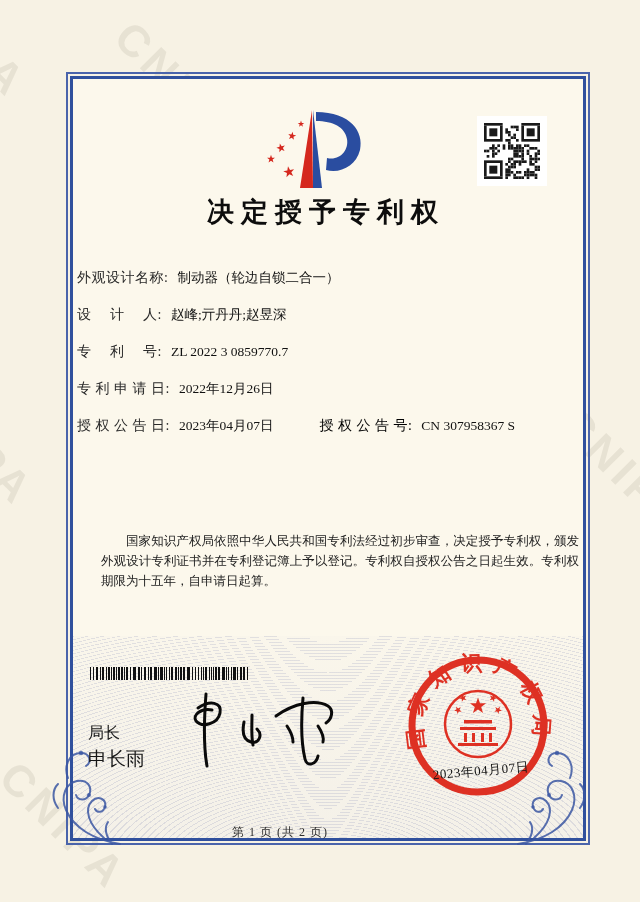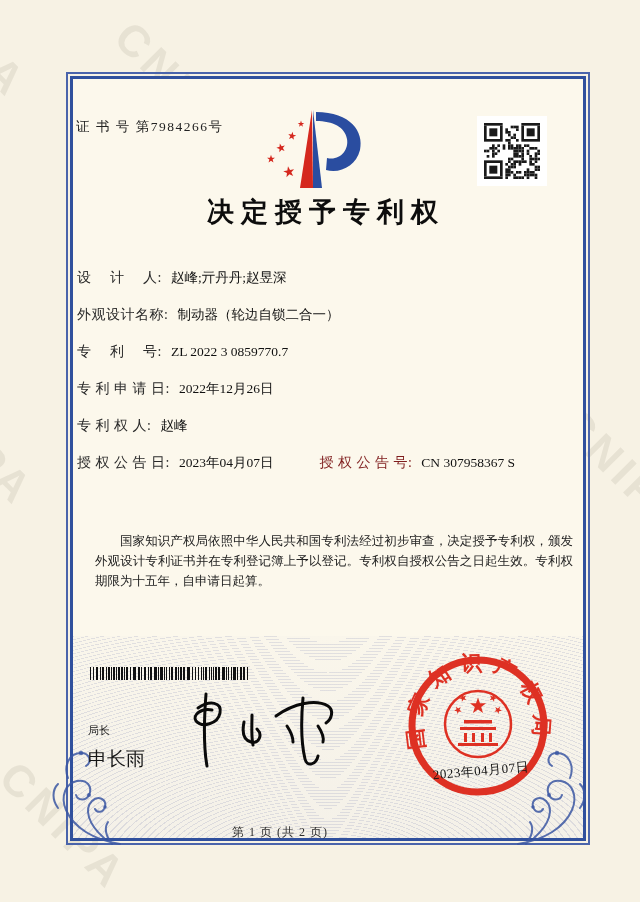--- a/index.html
+++ b/index.html
@@ -62,31 +62,31 @@
   .page-title{
     position:absolute;left:66px;top:194px;width:520px;
     text-align:center;font-size:27px;font-weight:700;letter-spacing:7px;
     color:#0d0d0d;
   }
   
   .fields{position:absolute;left:77px;top:269px;width:500px;}
   .frow{height:37px;font-size:14px;white-space:nowrap;}
   .flabel{letter-spacing:0.5px;color:#2a2a2a;}
   .fvalue{margin-left:9px;font-size:13.5px;color:#111;}
-  .flabel2{margin-left:46px;letter-spacing:0.5px;color:#7f1d1d;}
-  
-  .paras{position:absolute;left:95px;top:531px;width:478px;}
+  .flabel2{margin-left:46px;letter-spacing:0.5px;color:#000000;}
+  
+  .paras{position:absolute;left:101px;top:531px;width:478px;}
   .paras p{
     margin:0 0 9px 0;text-indent:2em;text-align:justify;
     font-size:12.5px;line-height:20px;color:#222;
   }
   
   .barcode{position:absolute;left:90px;top:666px;}
   
-  .official-title{position:absolute;left:88px;top:723px;font-family:"Liberation Sans","DejaVu Sans",sans-serif;font-size:11px;color:#161616;}
+  .official-title{position:absolute;left:88px;top:723px;font-family:"Liberation Sans","DejaVu Sans",sans-serif;font-size:16px;color:#161616;}
   .official-name{position:absolute;left:88px;top:746px;font-family:"Liberation Sans","DejaVu Sans",sans-serif;font-size:19px;color:#161616;}
   .signature{position:absolute;left:170px;top:682px;}
   
   .seal{position:absolute;left:398px;top:646px;width:160px;height:160px;opacity:0.93;}
   .seal-date{
     position:absolute;left:416px;top:762px;width:130px;text-align:center;
     font-size:13px;color:#141414;transform:rotate(-5deg);letter-spacing:0.5px;
   }
   
   .page-info{
@@ -144,21 +144,20 @@
     <g fill="#3b57a3" opacity="0.8">
       <circle cx="35" cy="5" r="2.2"></circle>
         <circle cx="43" cy="47" r="2"></circle>
         <circle cx="59" cy="59" r="1.8"></circle>
     </g>
   </svg>
 </div>
 
 <div class="content">
 
-  <div class="cert-no">证 书 号 第7984266号</div>
 
   <div class="logo">
     <svg width="112" height="92" viewBox="0 0 112 92">
       <defs>
         <path id="st" d="M0,-10 L2.35,-3.24 L9.51,-3.09 L3.8,1.24 L5.88,8.09 L0,4 L-5.88,8.09 L-3.8,1.24 L-9.51,-3.09 L-2.35,-3.24 Z"></path>
       </defs>
       <path d="M60,8 C95,8 108,28 104,46 C100,62 84,70 70,66 L71,54 C84,57 93,46 91,35 C89,23 77,17 60,17 Z" fill="#2a4da0"></path>
       <polygon points="56,6 44,84 57,84" fill="#d5281e"></polygon>
       <polygon points="57,6 57,84 66,84" fill="#2a4da0"></polygon>
       <g fill="#d5281e">
@@ -306,33 +305,30 @@
         <rect x="0" y="15" width="1" height="5" fill="#1a1a1a"></rect>
         <rect x="6" y="15" width="1" height="5" fill="#1a1a1a"></rect>
         <rect x="2" y="16" width="3" height="3" fill="#1a1a1a"></rect>
       </svg>
   </div>
 
   <div class="page-title">决定授予专利权</div>
 
   <div class="fields">
     <div class="frow">
-      <span class="flabel">设　 计　 人:</span><span class="fvalue">赵峰;亓丹丹;赵昱深</span>
+      <span class="flabel">外观设计名称:</span><span class="fvalue">制动器（轮边自锁二合一）</span>
     </div>
     <div class="frow">
-      <span class="flabel">外观设计名称:</span><span class="fvalue">制动器（轮边自锁二合一）</span>
+      <span class="flabel">设　 计　 人:</span><span class="fvalue">赵峰;亓丹丹;赵昱深</span>
     </div>
     <div class="frow">
       <span class="flabel">专　 利　 号:</span><span class="fvalue">ZL 2022 3 0859770.7</span>
     </div>
     <div class="frow">
       <span class="flabel">专 利 申 请 日:</span><span class="fvalue">2022年12月26日</span>
-    </div>
-    <div class="frow">
-      <span class="flabel">专 利 权 人:</span><span class="fvalue">赵峰</span>
     </div>
     <div class="frow">
       <span class="flabel">授 权 公 告 日:</span><span class="fvalue">2023年04月07日</span><span class="flabel flabel2">授 权 公 告 号:</span><span class="fvalue">CN 307958367 S</span>
     </div>
   </div>
 
   <div class="paras">
     <p>国家知识产权局依照中华人民共和国专利法经过初步审查，决定授予专利权，颁发外观设计专利证书并在专利登记簿上予以登记。专利权自授权公告之日起生效。专利权期限为十五年，自申请日起算。</p>
   </div>
 

